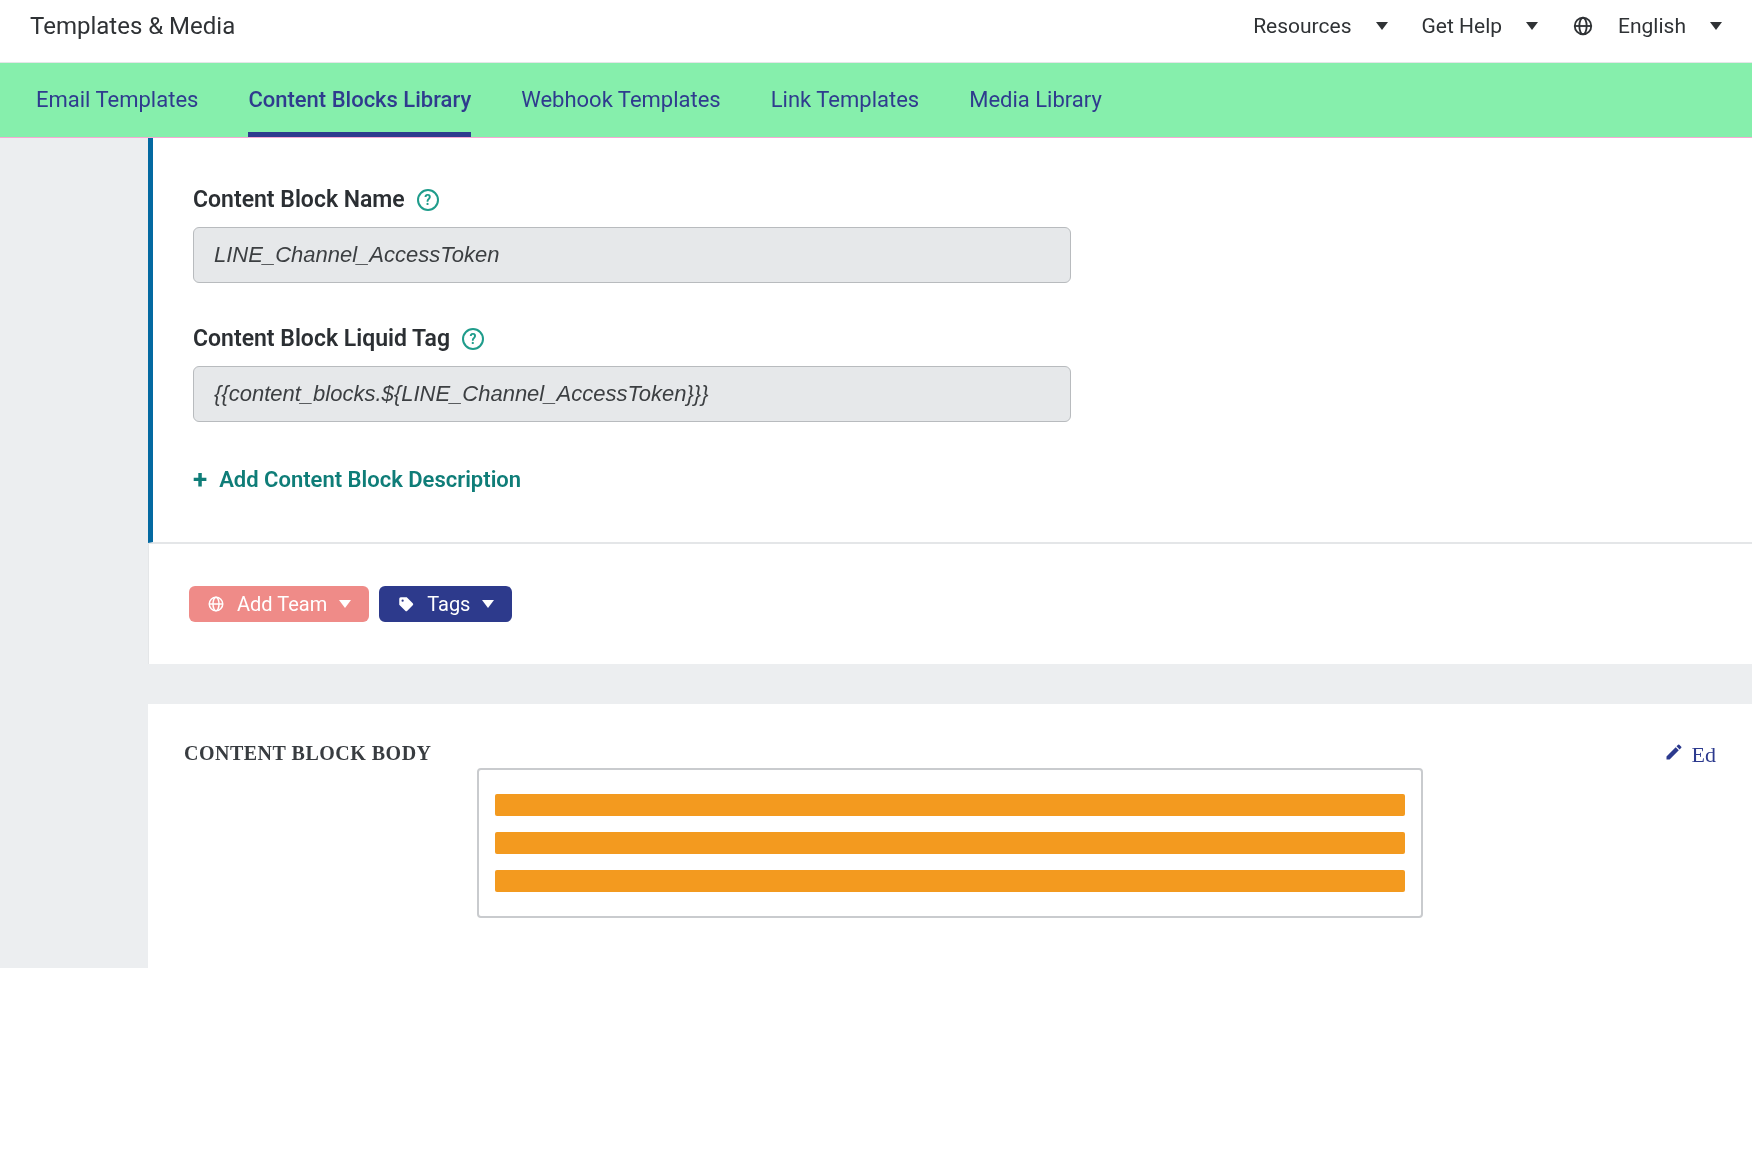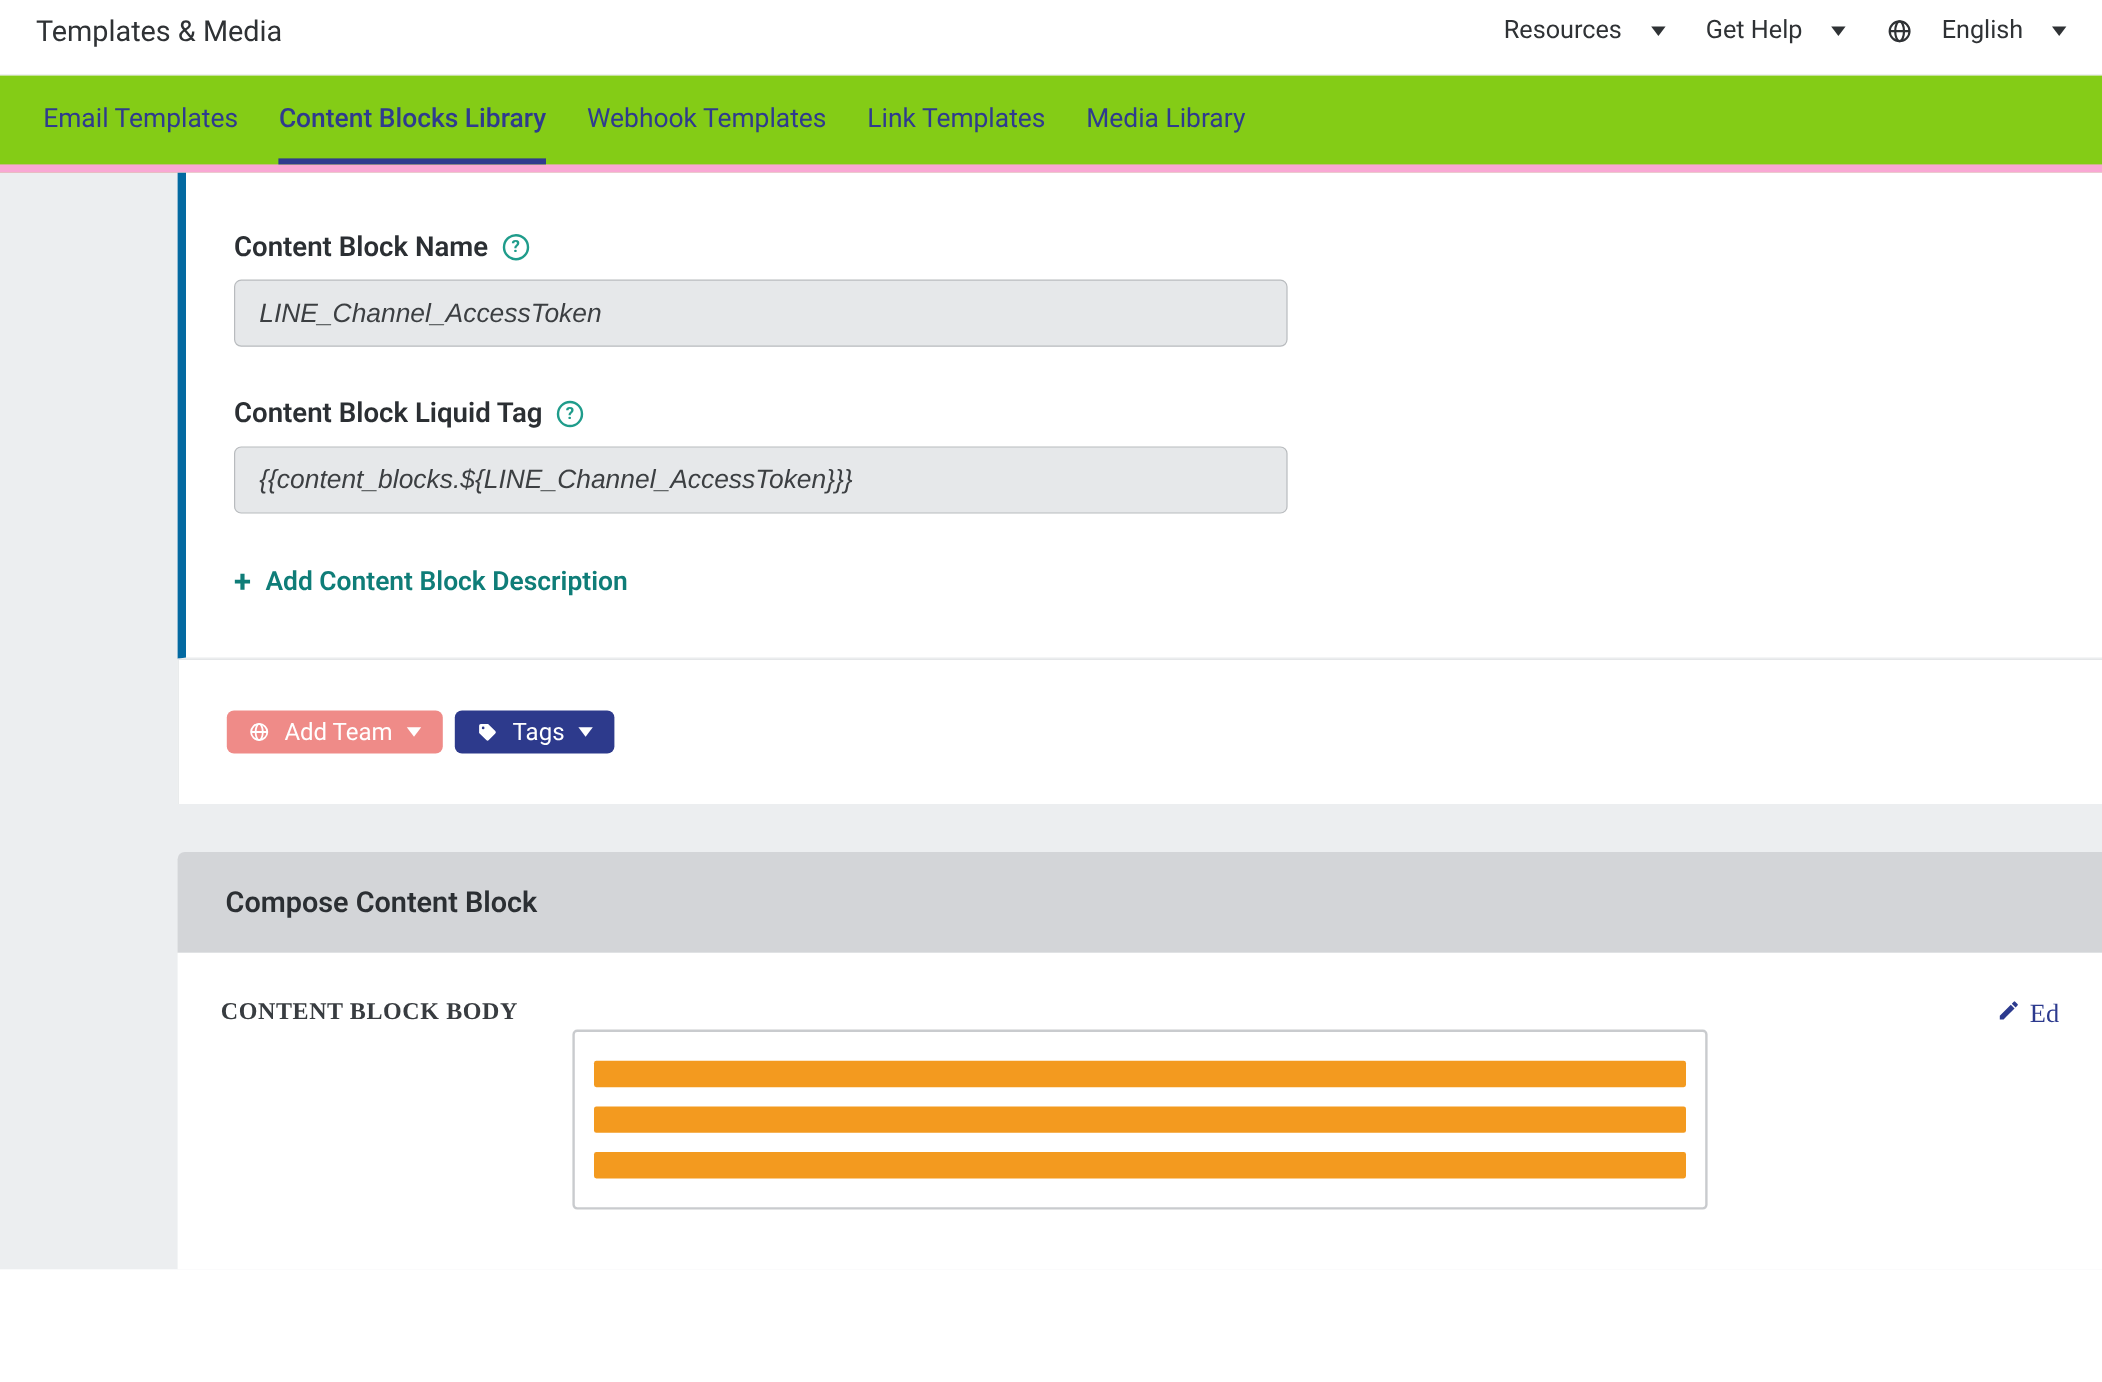--- a/index.html
+++ b/index.html
@@ -36,45 +36,45 @@
     border-top: 8px solid #2f3235;
   }
   .globe {
     display: inline-flex; align-items: center; justify-content: center;
     width: 22px; height: 22px;
   }
 
   
   .tabstrip {
     display: flex;
-    gap: 34px;
+    gap: 50px;
     padding: 0 36px;
-    border-bottom: 7px solid #f9a8d4;
-    background: #84cc16;
+    border-bottom: 1px solid #f9a8d4;
+    background: #86efac;
   }
   .tab {
     padding: 24px 0 20px;
     font-size: 22px;
     color: #2f3b8e;
     cursor: pointer;
     border-bottom: 5px solid transparent;
   }
   .tab.active {
     color: #2f3b8e;
     border-bottom-color: #2f3b8e;
     font-weight: 500;
   }
 
   
   .page { background: #eceef0; }
 
   .panel {
     background: #fff;
     margin: 0 0 0 148px;
-    border-left: 7px solid #0369a1;
+    border-left: 5px solid #0369a1;
     border-bottom: 1px solid #e4e6e8;
     padding: 48px 40px 50px 40px;
   }
 
   .field-group { margin-bottom: 42px; }
   .field-label-row { display: flex; align-items: center; gap: 12px; margin-bottom: 14px; }
   .field-label { font-size: 23px; font-weight: 600; color: #2b2f33; }
   .help {
     display: inline-flex; align-items: center; justify-content: center;
     width: 22px; height: 22px;
@@ -239,21 +239,20 @@
             <path d="M21 11l-8-8H5a2 2 0 0 0-2 2v8l8 8a2 2 0 0 0 2.8 0l7.2-7.2a2 2 0 0 0 0-2.8zM7.5 9A1.5 1.5 0 1 1 9 7.5 1.5 1.5 0 0 1 7.5 9z"></path>
           </svg>
       </span>
       <span>Tags</span>
       <span class="chev-dn"></span>
     </div>
   </div>
 
   <div class="gap"></div>
 
-  <div class="compose-head">Compose Content Block</div>
 
   <div class="compose-body">
     <div class="cbody-row">
       <div class="small-heading">CONTENT BLOCK BODY</div>
       <div class="edit-link">
         <span>
           <svg viewBox="0 0 24 24" width="20" height="20" fill="#2c3a8e">
               <path d="M3 17.25V21h3.75l11-11-3.75-3.75-11 11zM20.7 7.04a1 1 0 0 0 0-1.41l-2.34-2.34a1 1 0 0 0-1.41 0L15 5.24l3.75 3.75 1.95-1.95z"></path>
             </svg>
         </span>

